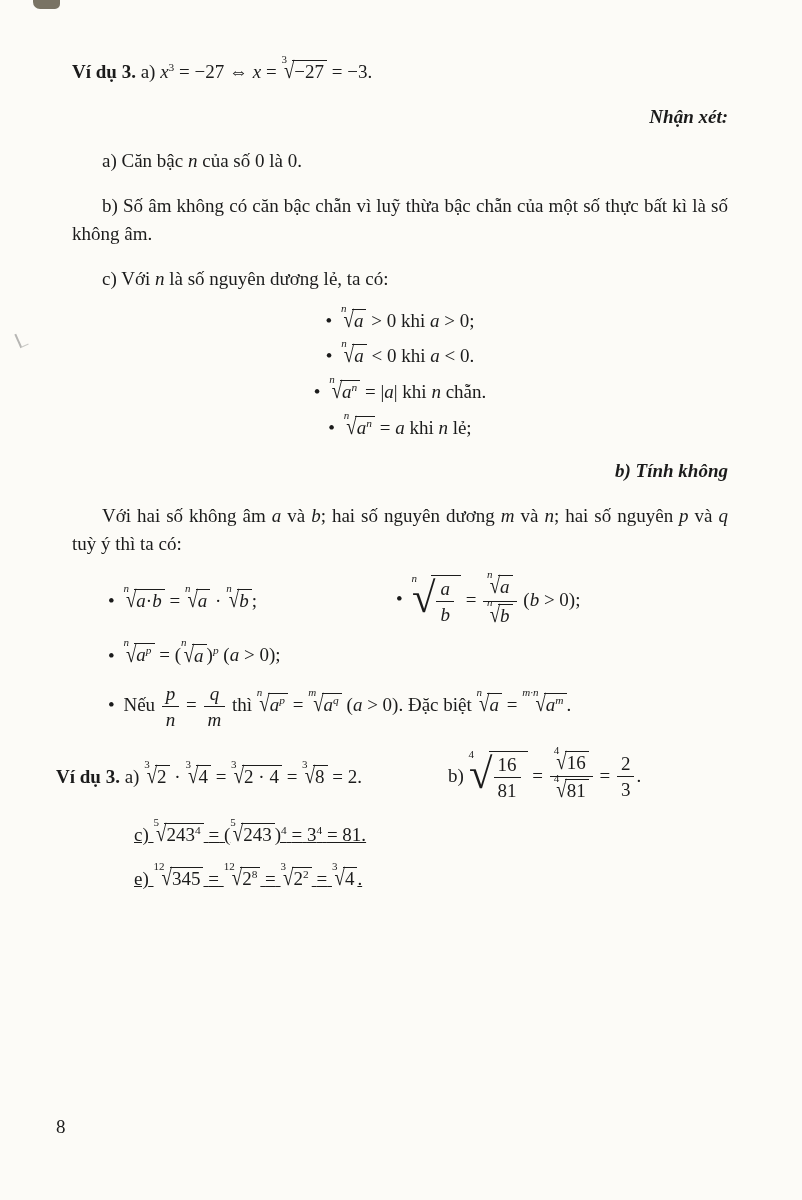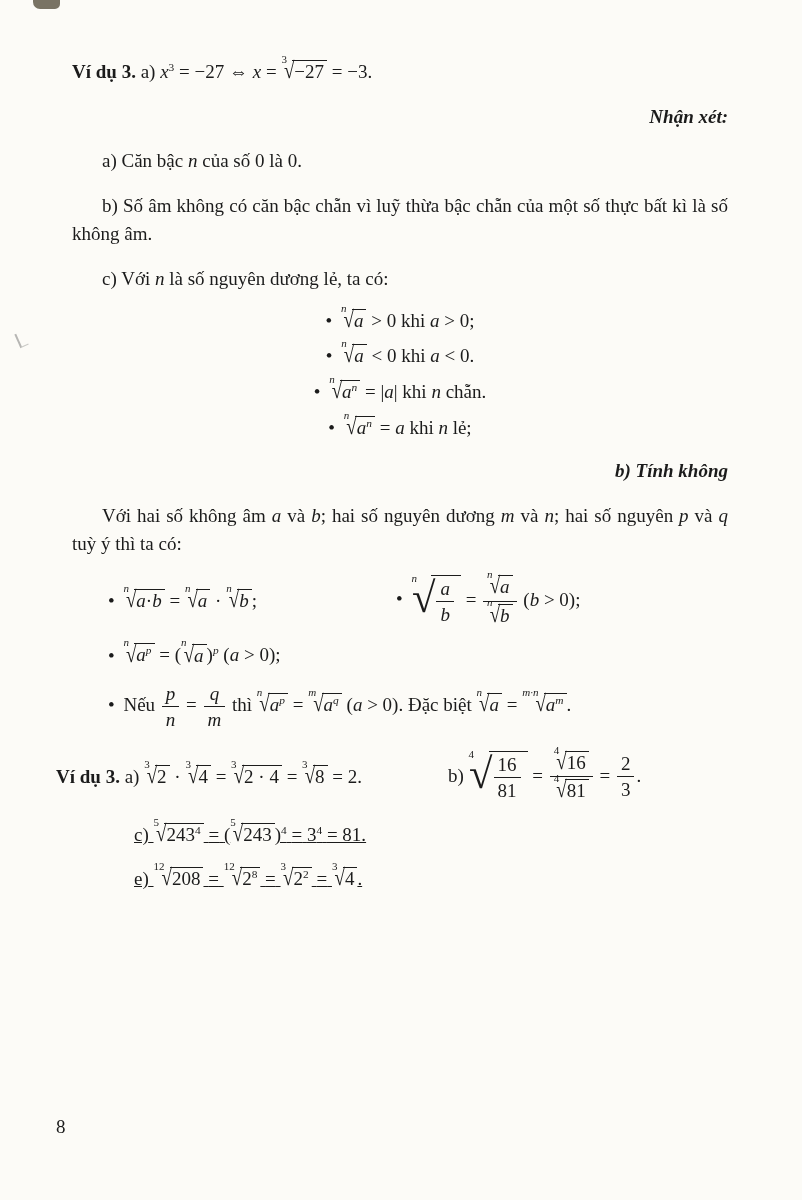--- a/index.html
+++ b/index.html
@@ -214,21 +214,21 @@
         <span>(</span><span class="rt"><sup class="ix">5</sup><span class="sg">√</span><span class="rd">243</span></span><span>)</span><sup>4</sup>
         <span>=</span>
         <span><span>3</span><sup>4</sup></span>
         <span>= 81.</span>
       </div>
     </div>
 
     <div class="ex4-row mt16">
       <div class="indent-c">
         <span>e)</span>
-        <span class="rt"><sup class="ix">12</sup><span class="sg">√</span><span class="rd">208</span></span>
+        <span class="rt"><sup class="ix">12</sup><span class="sg">√</span><span class="rd">345</span></span>
         <span>=</span>
         <span class="rt"><sup class="ix">12</sup><span class="sg">√</span><span class="rd"><span>2</span><sup>8</sup></span></span>
         <span>=</span>
         <span class="rt"><sup class="ix">3</sup><span class="sg">√</span><span class="rd"><span>2</span><sup>2</sup></span></span>
         <span>=</span>
         <span class="rt"><sup class="ix">3</sup><span class="sg">√</span><span class="rd">4</span></span><span>.</span>
       </div>
     </div>
 
   </div>

